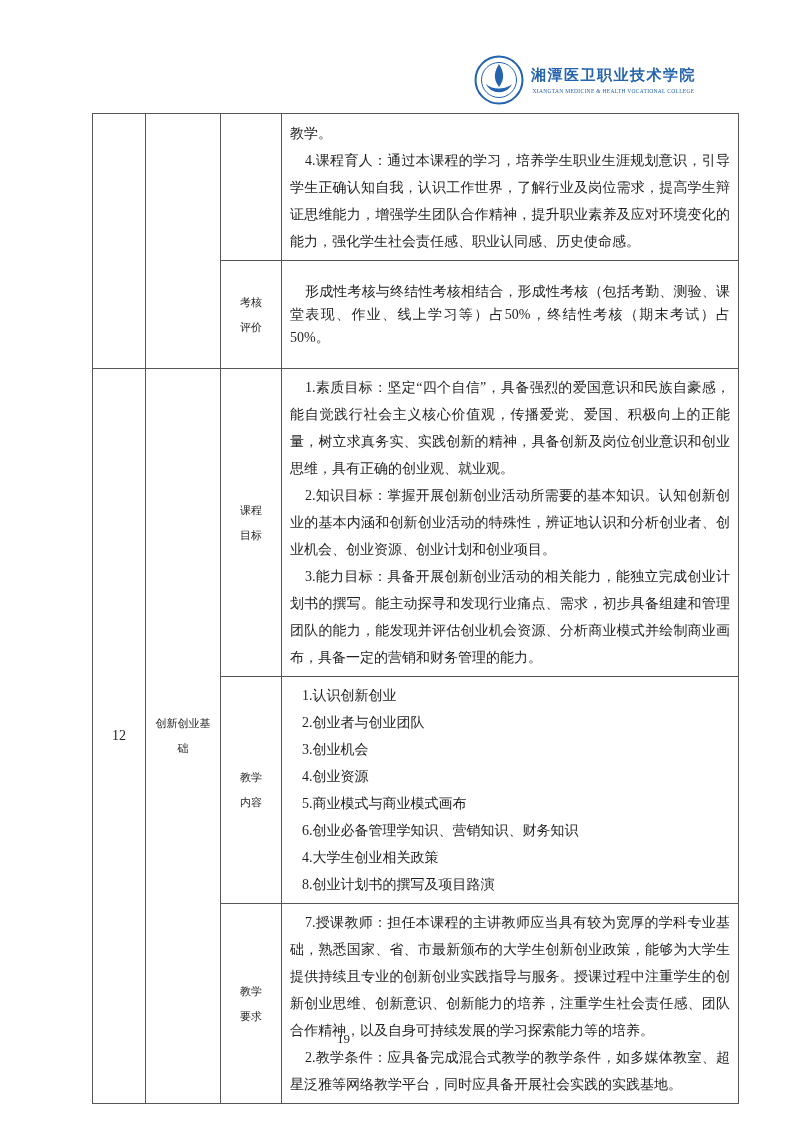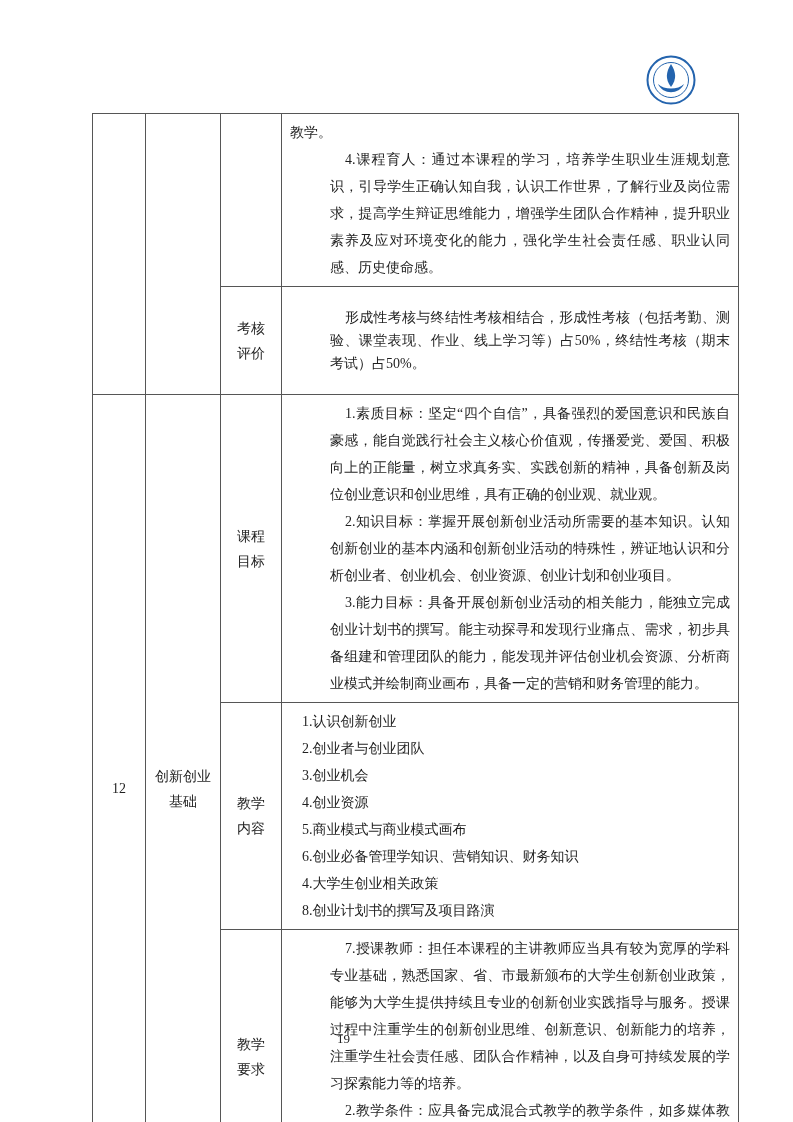--- a/index.html
+++ b/index.html
@@ -19,48 +19,52 @@
   .logo-cn { font-size: 15px; font-weight: 700; letter-spacing: 1.5px; white-space: nowrap; }
   .logo-en { font-size: 5.5px; letter-spacing: 0.3px; white-space: nowrap; margin-top: 3px; }
   .doc-table {
     position: absolute; left: 92px; top: 113px;
     width: 646px; border-collapse: collapse; table-layout: fixed;
   }
   .doc-table td { border: 1px solid var(--table-border, #565656); vertical-align: middle; }
   .c1 { width: 53px; } .c2 { width: 75px; } .c3 { width: 61px; } .c4 { width: 457px; }
   .center-cell { text-align: center; font-size: 14px; }
   .label-box, .name-box {
-    display: inline-block; text-align: center; font-size: 14px; line-height: 25px;
+    display: inline-block; text-align: center; font-size: 11px; line-height: 25px;
   }
   .label-box { width: 32px; }
   .name-box { width: 62px; }
   .content-cell {
     padding: 5px 8px; font-size: 14px; line-height: 27px;
     text-align: justify; vertical-align: middle;
   }
-  .para { text-indent: 15px; margin-left: 40px; }
+  .para { text-indent: 15px; }
   .tail-line { text-indent: 0; }
   .assess-cell { line-height: 23px; padding: 19px 8px; }
   .content-list { padding-left: 20px; }
   .content-list div { text-align: left; }
   .footer {
     position: absolute; top: 1031px; left: 0; width: 687px;
     text-align: center; font-size: 13px;
   }
 </style>
 </head>
 <body>
 
 <div class="logo">
   <svg width="50" height="50" viewBox="0 0 50 50">
     <circle cx="25" cy="25" r="23.5" fill="#ffffff" stroke="#2464ae" stroke-width="2"></circle>
     <circle cx="25" cy="25" r="17.5" fill="none" stroke="#2464ae" stroke-width="1"></circle>
     <path d="M25 9 C20 17 19 24 25 32 C31 24 30 17 25 9 Z" fill="#2464ae"></path>
     <path d="M12 29 C18 35 32 35 38 29 C33 40 17 40 12 29 Z" fill="#2464ae"></path>
   </svg>
+  <div class="logo-textcol">
+    <div class="logo-cn">湘潭医卫职业技术学院</div>
+    <div class="logo-en">XIANGTAN MEDICINE &amp; HEALTH VOCATIONAL COLLEGE</div>
+  </div>
 </div>
 
 <table class="doc-table">
   <colgroup>
     <col class="c1">
       <col class="c2">
       <col class="c3">
       <col class="c4">
   </colgroup>
   <tbody>

